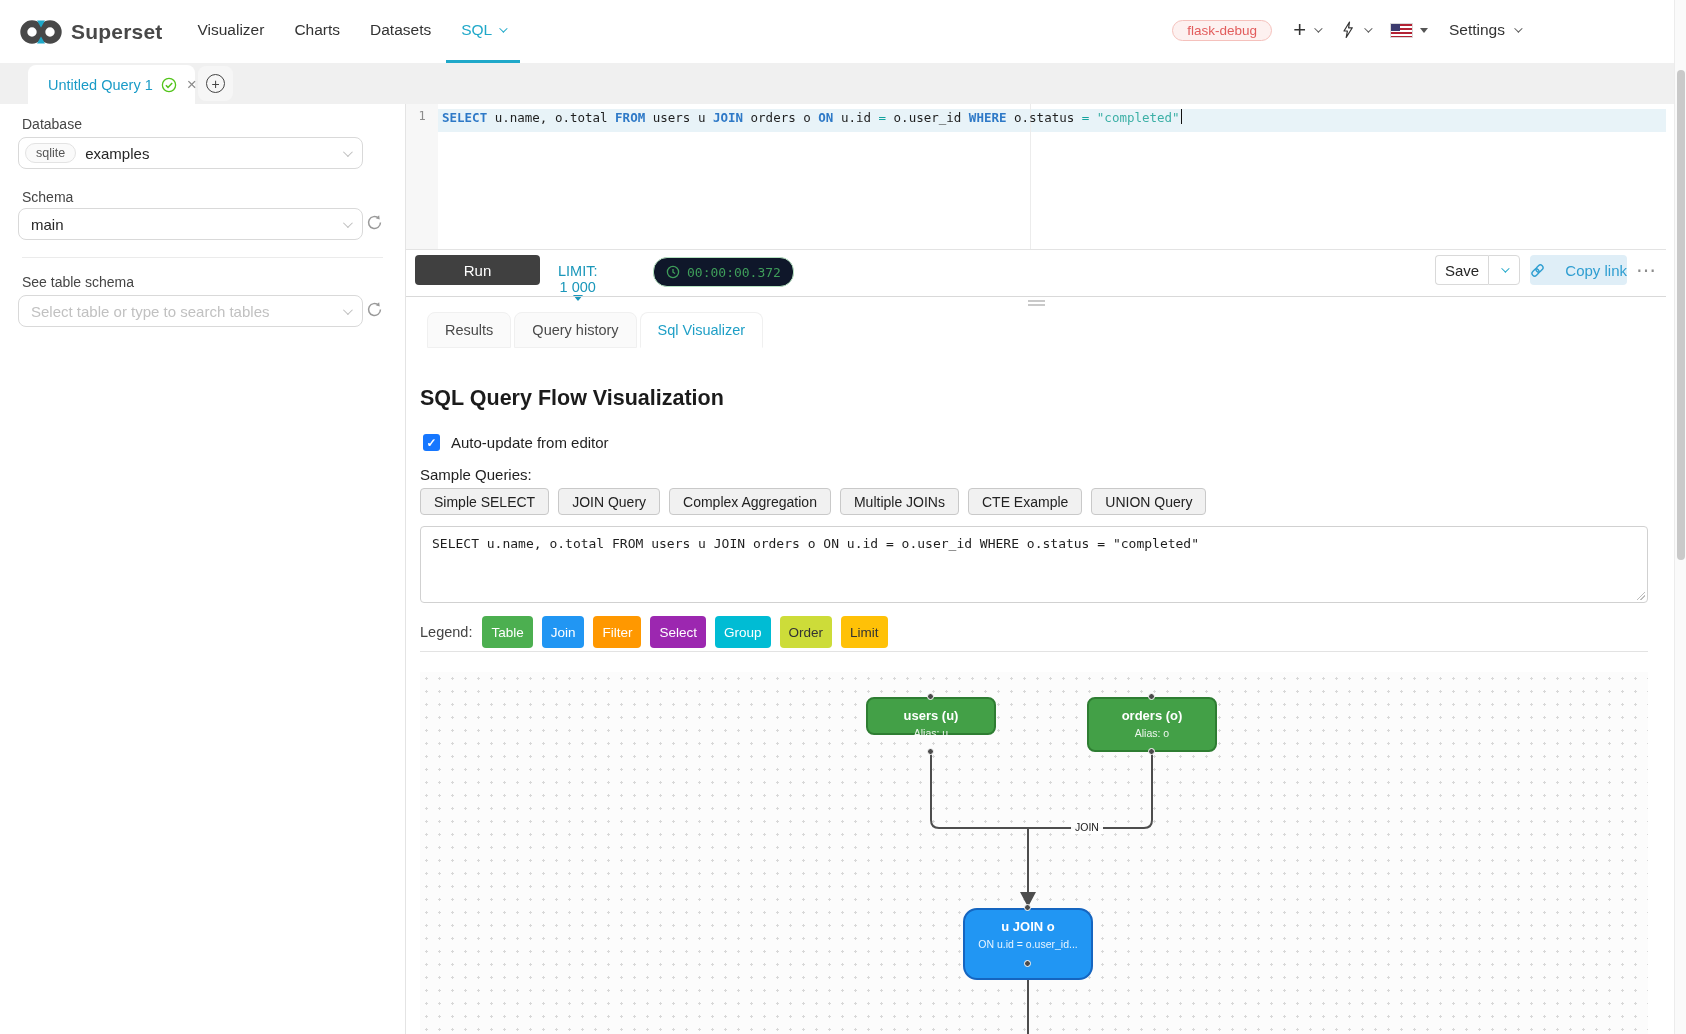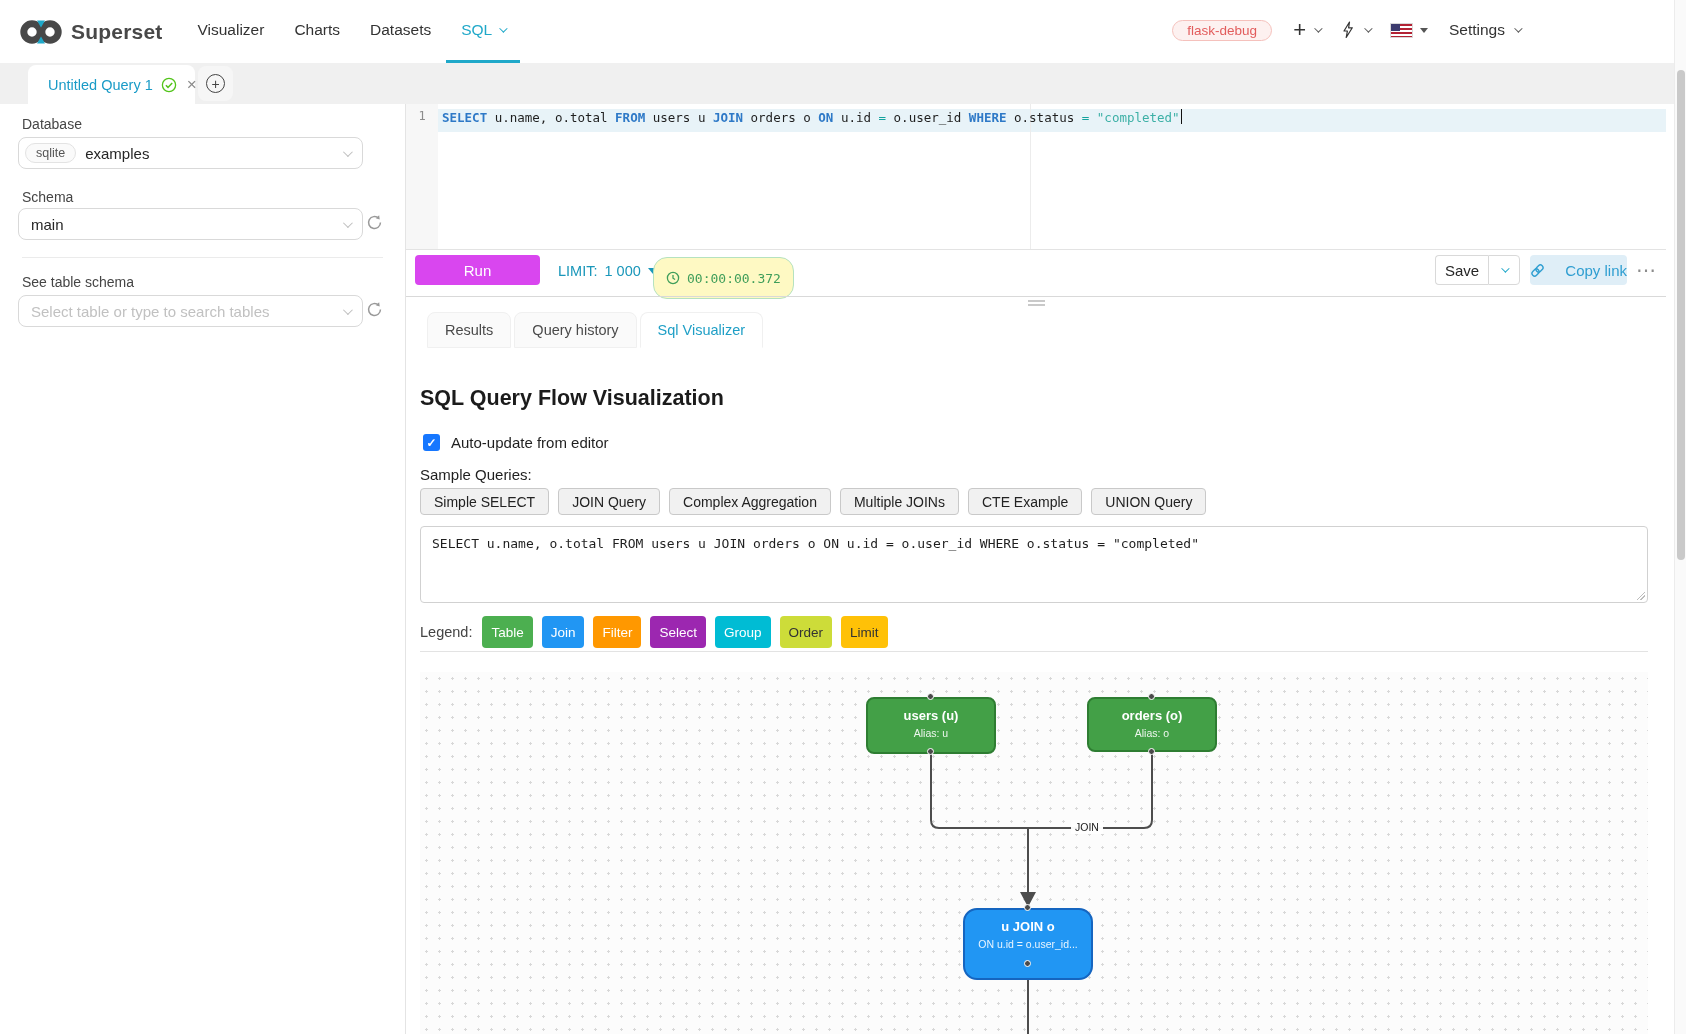--- a/index.html
+++ b/index.html
@@ -71,26 +71,26 @@
   .code-line { position:absolute; left:36px; top:5px; height:23px; line-height:23px; white-space:pre;
                font:12.5px "DejaVu Sans Mono", monospace; color:#1f1f1f; }
   .kw { color:#2e79c7; font-weight:bold; }
   .op { color:#12a39e; }
   .str { color:#3cb0a6; }
   .cursor { display:inline-block; width:1.5px; height:15px; background:#111; vertical-align:-2px; margin-left:1px; }
 
   
   .toolbar { position:absolute; left:0; top:146px; right:20px; height:46px; background:#fff; }
   .run-btn { position:absolute; left:9px; top:5px; width:125px; height:30px; border:none; border-radius:4px;
-             background:#d946ef; color:#fff; font-size:15px; font-family:inherit; cursor:pointer; }
-  .limit { position:absolute; left:152px; top:13px; display:flex; align-items:center; gap:7px;
-           color:#1a97ba; font-size:14.5px; cursor:pointer; }
+             background:#404040; color:#fff; font-size:15px; font-family:inherit; cursor:pointer; }
+  .limit { position:absolute; left:152px; top:13px; display:flex; align-items:center; 
+           color:#1a97ba; font-size:14.5px; cursor:pointer;flex-direction:column; }
   .limit .caret { width:0; height:0; border-left:5px solid transparent; border-right:5px solid transparent;
                   border-top:6px solid #1a97ba; }
-  .timer { position:absolute; left:247px; top:7px; height:42px; border:1px solid #b5e2c0; background:#fef9c3;
+  .timer { position:absolute; left:247px; top:7px; height:30px; border:1px solid #b5e2c0; background:#0f172a;
            border-radius:14px; display:flex; align-items:center; gap:7px; padding:0 12px;
            color:#3f9e5a; font:13px "DejaVu Sans Mono", monospace; }
   .save-group { position:absolute; left:1029px; top:5px; height:30px; display:flex; }
   .save-main { width:53px; height:30px; border:1px solid #d9d9d9; border-right:none; border-radius:4px 0 0 4px;
                background:#fff; font-size:15px; color:#262626; font-family:inherit; cursor:pointer; }
   .save-chev { width:32px; height:30px; border:1px solid #d9d9d9; border-radius:0 4px 4px 0; background:#fff;
                display:flex; align-items:center; justify-content:center; color:#20a7c9; cursor:pointer; }
   .copy-btn { position:absolute; left:1124px; top:5px; width:97px; height:30px; border:none; border-radius:4px;
               background:#dfeef7; color:#2f9ed1; font-size:15px; font-family:inherit;
               display:flex; align-items:center; justify-content:space-between; gap:7px; cursor:pointer; }
@@ -358,21 +358,21 @@
       <svg class="edges" width="1228" height="362" viewBox="0 0 1228 362">
         <g stroke="#4d4d4d" stroke-width="2" fill="none">
           <path d="M511 80 L511 148 Q511 156 519 156 L608 156"></path>
           <path d="M732 80 L732 148 Q732 156 724 156 L608 156"></path>
           <path d="M608 156 L608 222"></path>
           <path d="M608 292 L608 362"></path>
         </g>
         <polygon points="600,220 616,220 608,235" fill="#4d4d4d"></polygon>
       </svg>
 
-      <div class="flow-node" style="left: 446px; top: 25px; height: 57px; background: rgb(67, 160, 71); border-color: rgb(46, 125, 50);">
+      <div class="flow-node" style="left: 446px; top: 25px; height: 38px; background: rgb(67, 160, 71); border-color: rgb(46, 125, 50);">
         <div class="node-title">users (u)</div>
         <div class="node-sub">Alias: u</div>
       </div>
       <div class="flow-node" style="left: 667px; top: 25px; height: 55px; background: rgb(67, 160, 71); border-color: rgb(46, 125, 50);">
         <div class="node-title">orders (o)</div>
         <div class="node-sub">Alias: o</div>
       </div>
       <div class="flow-node" style="left: 543px; top: 236px; height: 72px; background: rgb(33, 150, 243); border-color: rgb(21, 101, 192); border-radius: 14px;">
         <div class="node-title">u JOIN o</div>
         <div class="node-sub">ON u.id = o.user_id...</div>

